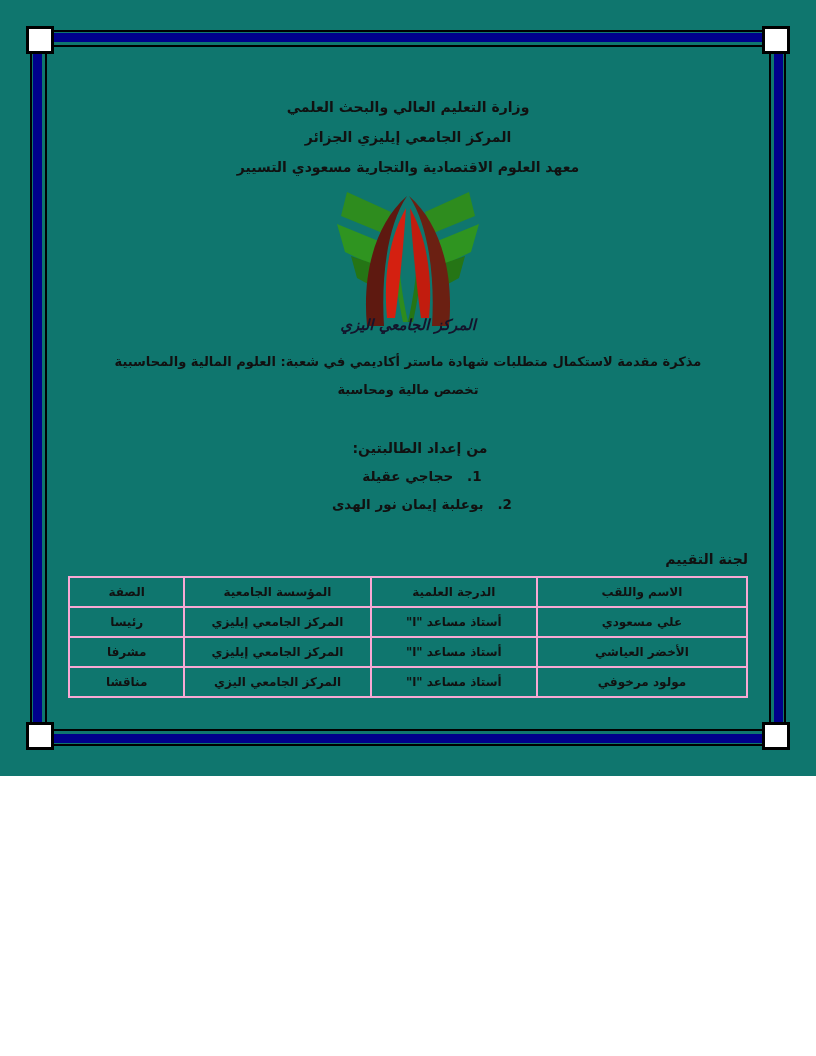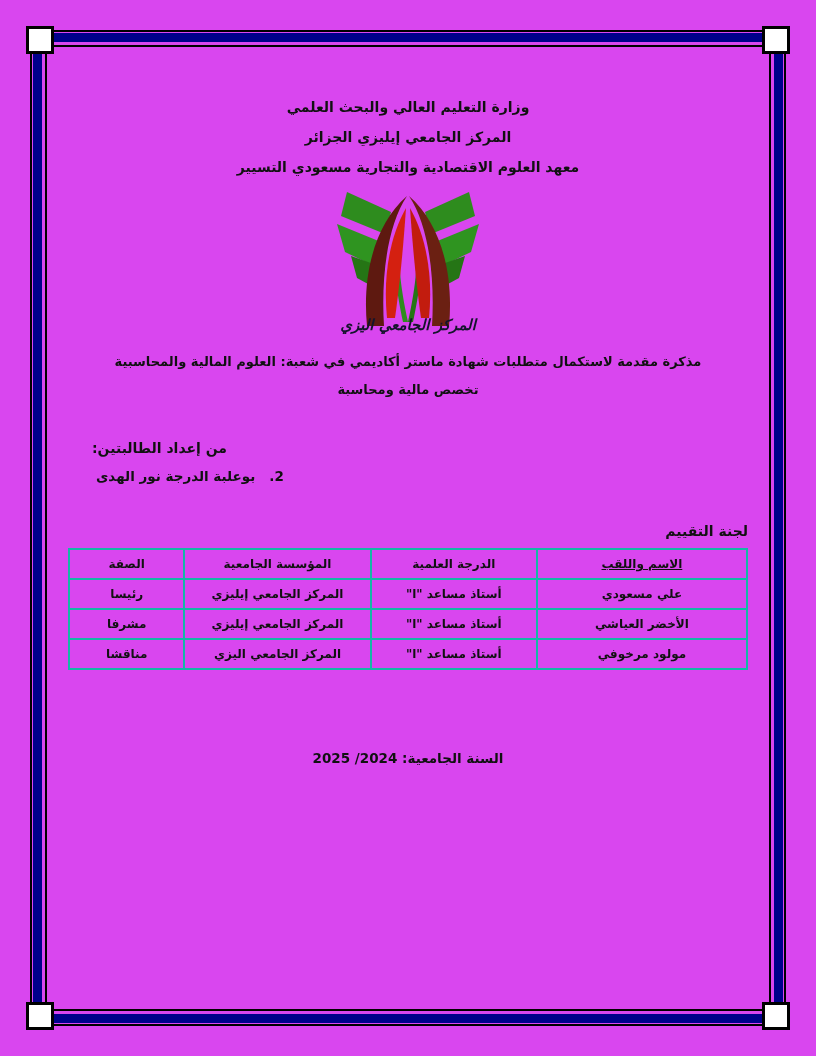--- a/index.html
+++ b/index.html
@@ -1,17 +1,17 @@
 <!DOCTYPE html>
 <html lang="ar"><head>
 <meta charset="utf-8">
 <style>
   html,body{margin:0;padding:0;background:#fff;}
   .page{
-    position:relative;width:816px;height:1056px;background:#d946ef;overflow:hidden;
+    position:relative;width:816px;height:776px;background:#0f766e;overflow:hidden;
     font-family:"DejaVu Sans",sans-serif;font-weight:bold;color:#111;direction:rtl;
   }
   
   .frame-outer{position:absolute;inset:30px;border:2px solid #000;pointer-events:none;}
   .frame-band{position:absolute;inset:33px;border:9px solid #00008b;pointer-events:none;}
   .frame-inner{position:absolute;inset:45px;border:2px solid #000;pointer-events:none;}
   .corner{position:absolute;width:22px;height:22px;border:3px solid #000;background:#fff;}
   .corner.tl{top:26px;left:26px;}
   .corner.tr{top:26px;right:26px;}
   .corner.bl{bottom:26px;left:26px;}
@@ -25,32 +25,32 @@
     font-size:15px;font-style:italic;color:#14142c;letter-spacing:-1px;}
   
   .title-box{width:516px;margin:6px auto 0;border:3px solid #000;border-radius:30px;
     text-align:center;padding:12px 14px 10px;box-sizing:border-box;}
   .tb-l1{font-size:17px;line-height:34px;}
   .tb-l2{font-size:17px;line-height:34px;}
   .tb-l3{font-size:16px;line-height:36px;}
   .tb-l4{font-size:14.5px;line-height:32px;}
   .memo{margin-top:16px;text-align:center;font-size:13px;line-height:28px;}
   
-  .students{margin-top:30px;text-align:left;padding-left:10px;}
+  .students{margin-top:30px;text-align:center;padding-left:10px;}
   .students-heading{font-size:14px;line-height:28px;padding-left:14px;}
   .student-line{font-size:13.5px;line-height:28px;padding-left:18px;}
   .student-num{display:inline-block;margin-left:14px;}
   
   .committee-heading{margin-top:28px;text-align:right;font-size:14px;line-height:26px;}
   table.committee{width:100%;border-collapse:collapse;margin-top:4px;}
   table.committee th,table.committee td{
-    border:2px solid #14b8a6;text-align:center;font-size:12px;font-weight:bold;padding:0 0;}
+    border:2px solid #f9a8d4;text-align:center;font-size:12px;font-weight:bold;padding:0 0;}
   table.committee th{height:28px;}
   table.committee td{height:28px;}
-  .col-name{width:31%;text-decoration:underline;} .col-degree{width:24.5%;} .col-inst{width:27.5%;} .col-role{width:17%;}
+  .col-name{width:31%;} .col-degree{width:24.5%;} .col-inst{width:27.5%;} .col-role{width:17%;}
   .year-line{margin-top:80px;text-align:center;font-size:13.5px;}
 </style>
 </head>
 <body>
 
 <div class="page">
 
   <div class="frame-outer"></div>
   <div class="frame-band"></div>
   <div class="frame-inner"></div>
@@ -92,21 +92,24 @@
 
 
     <div class="memo">
       <div>مذكرة مقدمة لاستكمال متطلبات شهادة ماستر أكاديمي في شعبة: العلوم المالية والمحاسبية</div>
       <div>تخصص مالية ومحاسبة</div>
     </div>
 
     <div class="students">
       <div class="students-heading">من إعداد الطالبتين:</div>
       <div class="student-line">
-        <span class="student-num">2.</span><span>بوعلبة الدرجة نور الهدى</span>
+        <span class="student-num">1.</span><span>حجاجي عقيلة</span>
+      </div>
+      <div class="student-line">
+        <span class="student-num">2.</span><span>بوعلبة إيمان نور الهدى</span>
       </div>
     </div>
 
     <div class="committee-heading">لجنة التقييم</div>
     <table class="committee">
       <thead>
         <tr>
           <th class="col-name">الاسم واللقب</th>
           <th class="col-degree">الدرجة العلمية</th>
           <th class="col-inst">المؤسسة الجامعية</th>

